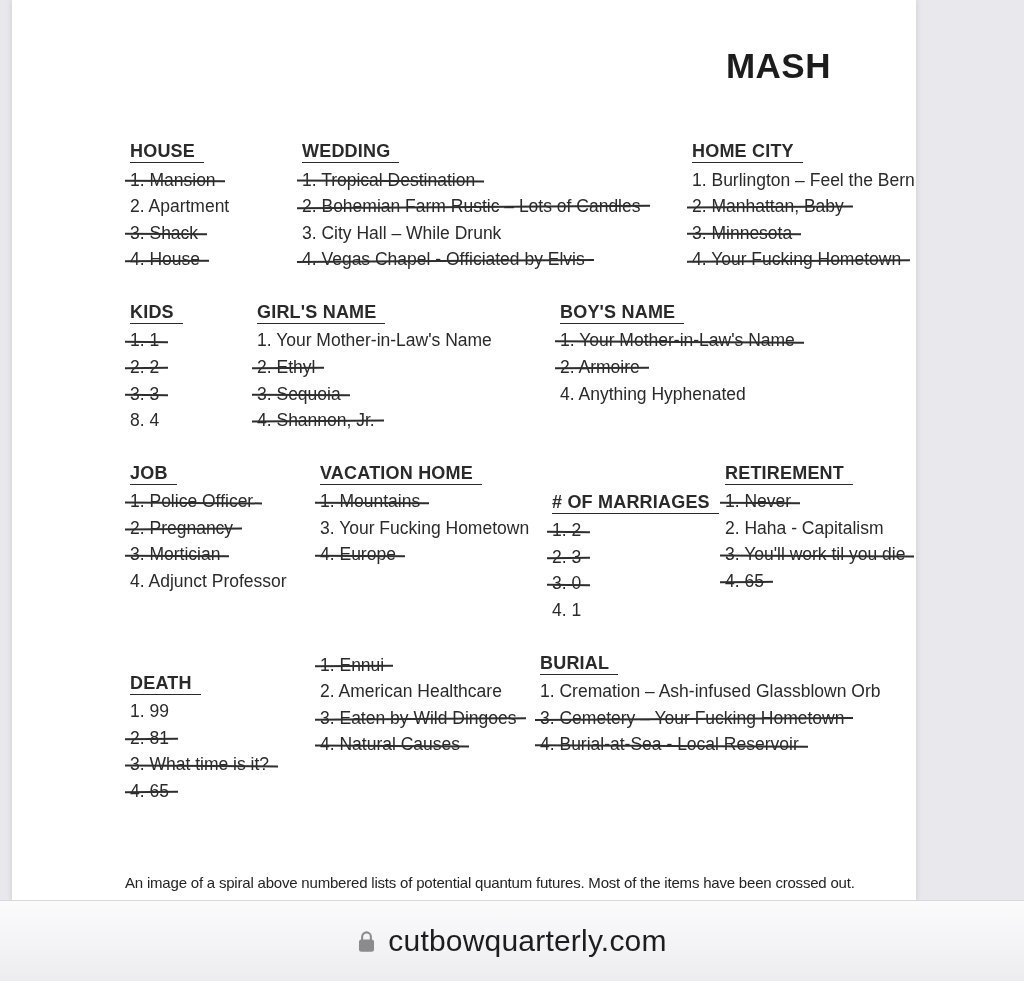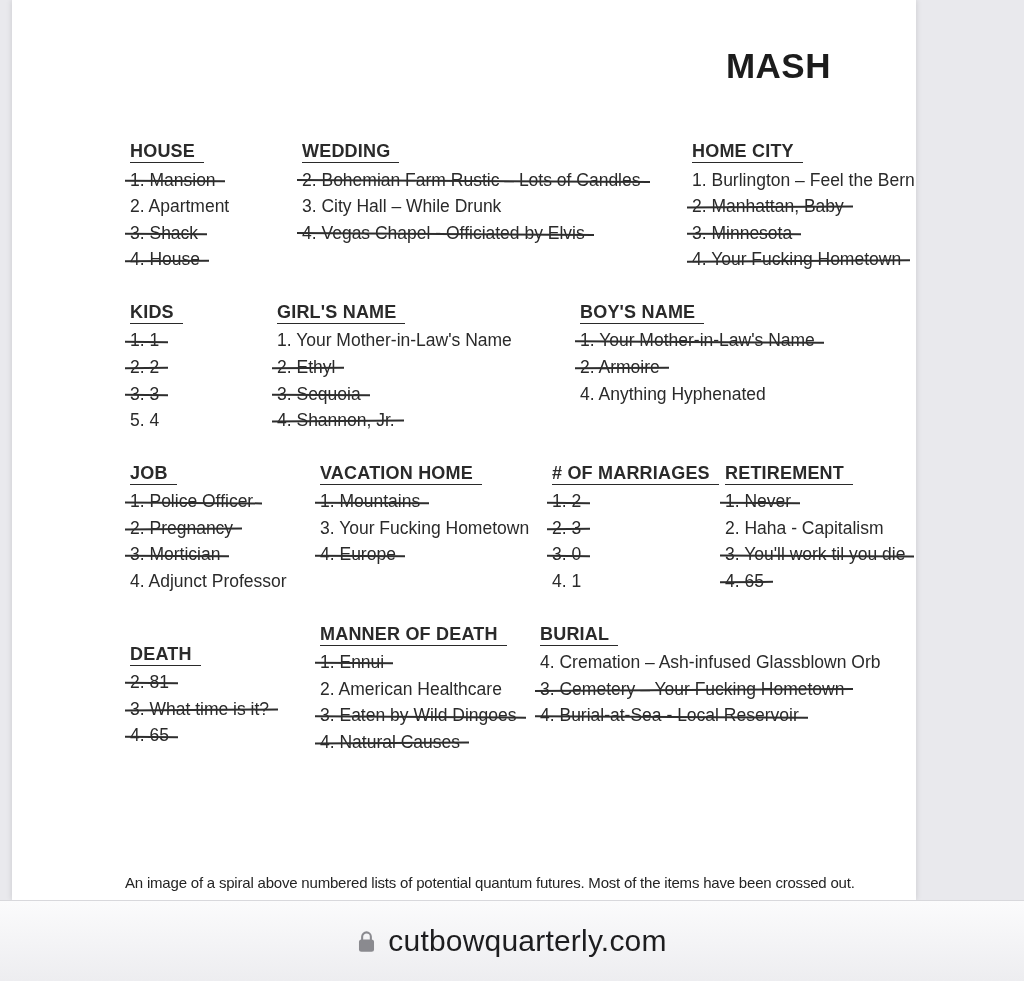--- a/index.html
+++ b/index.html
@@ -34,24 +34,24 @@
     display:flex;
     align-items:flex-start;
     margin-bottom:28px;
   }
   .section { flex:0 0 auto; }
   .section:last-child { flex:1 1 auto; }
   
   [data-name="section-house"]          { width:172px; }
   [data-name="section-wedding"]        { width:390px; }
   [data-name="section-kids"]           { width:127px; }
-  [data-name="section-girls-name"]     { width:303px;margin-left:20px; }
+  [data-name="section-girls-name"]     { width:303px; }
   [data-name="section-job"]            { width:190px; }
   [data-name="section-vacation-home"]  { width:232px; }
-  [data-name="section-marriages"]      { width:173px; }
+  [data-name="section-marriages"]      { width:173px;margin-top:29px; }
   [data-name="section-death"]          { width:190px;margin-top:20px; }
   [data-name="section-manner-of-death"]{ width:220px; }
   .sec-title {
     font-size:18px;
     font-weight:700;
     line-height:22px;
     height:26.5px;
     letter-spacing:0.2px;
   }
   .sec-title span {
@@ -112,39 +112,40 @@
       <div class="row" data-name="list-row">
         <div class="section" data-name="section-house">
           <h2 class="sec-title" data-name="section-title"><span>HOUSE</span></h2>
           <div class="item" data-name="list-item"><span class="item-text struck" data-name="list-item-text-crossed-out">1. Mansion</span></div>
           <div class="item" data-name="list-item"><span class="item-text" data-name="list-item-text">2. Apartment</span></div>
           <div class="item" data-name="list-item"><span class="item-text struck" data-name="list-item-text-crossed-out">3. Shack</span></div>
           <div class="item" data-name="list-item"><span class="item-text struck" data-name="list-item-text-crossed-out">4. House</span></div>
         </div>
         <div class="section" data-name="section-wedding">
           <h2 class="sec-title" data-name="section-title"><span>WEDDING</span></h2>
+          <div class="item" data-name="list-item"><span class="item-text struck" data-name="list-item-text-crossed-out">1. Tropical Destination</span></div>
           <div class="item" data-name="list-item"><span class="item-text struck" data-name="list-item-text-crossed-out">2. Bohemian Farm Rustic – Lots of Candles</span></div>
           <div class="item" data-name="list-item"><span class="item-text" data-name="list-item-text">3. City Hall – While Drunk</span></div>
           <div class="item" data-name="list-item"><span class="item-text struck" data-name="list-item-text-crossed-out">4. Vegas Chapel - Officiated by Elvis</span></div>
         </div>
         <div class="section" data-name="section-home-city">
           <h2 class="sec-title" data-name="section-title"><span>HOME CITY</span></h2>
           <div class="item" data-name="list-item"><span class="item-text" data-name="list-item-text">1. Burlington – Feel the Bern</span></div>
           <div class="item" data-name="list-item"><span class="item-text struck" data-name="list-item-text-crossed-out">2. Manhattan, Baby</span></div>
           <div class="item" data-name="list-item"><span class="item-text struck" data-name="list-item-text-crossed-out">3. Minnesota</span></div>
           <div class="item" data-name="list-item"><span class="item-text struck" data-name="list-item-text-crossed-out">4. Your Fucking Hometown</span></div>
         </div>
       </div>
       <div class="row" data-name="list-row">
         <div class="section" data-name="section-kids">
           <h2 class="sec-title" data-name="section-title"><span>KIDS</span></h2>
           <div class="item" data-name="list-item"><span class="item-text struck" data-name="list-item-text-crossed-out">1. 1</span></div>
           <div class="item" data-name="list-item"><span class="item-text struck" data-name="list-item-text-crossed-out">2. 2</span></div>
           <div class="item" data-name="list-item"><span class="item-text struck" data-name="list-item-text-crossed-out">3. 3</span></div>
-          <div class="item" data-name="list-item"><span class="item-text" data-name="list-item-text">5. 4</span></div>
+          <div class="item" data-name="list-item"><span class="item-text" data-name="list-item-text">8. 4</span></div>
         </div>
         <div class="section" data-name="section-girls-name">
           <h2 class="sec-title" data-name="section-title"><span>GIRL'S NAME</span></h2>
           <div class="item" data-name="list-item"><span class="item-text" data-name="list-item-text">1. Your Mother-in-Law's Name</span></div>
           <div class="item" data-name="list-item"><span class="item-text struck" data-name="list-item-text-crossed-out">2. Ethyl</span></div>
           <div class="item" data-name="list-item"><span class="item-text struck" data-name="list-item-text-crossed-out">3. Sequoia</span></div>
           <div class="item" data-name="list-item"><span class="item-text struck" data-name="list-item-text-crossed-out">4. Shannon, Jr.</span></div>
         </div>
         <div class="section" data-name="section-boys-name">
           <h2 class="sec-title" data-name="section-title"><span>BOY'S NAME</span></h2>
@@ -178,34 +179,34 @@
           <h2 class="sec-title" data-name="section-title"><span>RETIREMENT</span></h2>
           <div class="item" data-name="list-item"><span class="item-text struck" data-name="list-item-text-crossed-out">1. Never</span></div>
           <div class="item" data-name="list-item"><span class="item-text" data-name="list-item-text">2. Haha - Capitalism</span></div>
           <div class="item" data-name="list-item"><span class="item-text struck" data-name="list-item-text-crossed-out">3. You'll work til you die</span></div>
           <div class="item" data-name="list-item"><span class="item-text struck" data-name="list-item-text-crossed-out">4. 65</span></div>
         </div>
       </div>
       <div class="row" data-name="list-row">
         <div class="section" data-name="section-death">
           <h2 class="sec-title" data-name="section-title"><span>DEATH</span></h2>
+          <div class="item" data-name="list-item"><span class="item-text" data-name="list-item-text">1. 99</span></div>
           <div class="item" data-name="list-item"><span class="item-text struck" data-name="list-item-text-crossed-out">2. 81</span></div>
           <div class="item" data-name="list-item"><span class="item-text struck" data-name="list-item-text-crossed-out">3. What time is it?</span></div>
           <div class="item" data-name="list-item"><span class="item-text struck" data-name="list-item-text-crossed-out">4. 65</span></div>
         </div>
         <div class="section" data-name="section-manner-of-death">
-          <h2 class="sec-title" data-name="section-title"><span>MANNER OF DEATH</span></h2>
           <div class="item" data-name="list-item"><span class="item-text struck" data-name="list-item-text-crossed-out">1. Ennui</span></div>
           <div class="item" data-name="list-item"><span class="item-text" data-name="list-item-text">2. American Healthcare</span></div>
           <div class="item" data-name="list-item"><span class="item-text struck" data-name="list-item-text-crossed-out">3. Eaten by Wild Dingoes</span></div>
           <div class="item" data-name="list-item"><span class="item-text struck" data-name="list-item-text-crossed-out">4. Natural Causes</span></div>
         </div>
         <div class="section" data-name="section-burial">
           <h2 class="sec-title" data-name="section-title"><span>BURIAL</span></h2>
-          <div class="item" data-name="list-item"><span class="item-text" data-name="list-item-text">4. Cremation – Ash-infused Glassblown Orb</span></div>
+          <div class="item" data-name="list-item"><span class="item-text" data-name="list-item-text">1. Cremation – Ash-infused Glassblown Orb</span></div>
           <div class="item" data-name="list-item"><span class="item-text struck" data-name="list-item-text-crossed-out">3. Cemetery – Your Fucking Hometown</span></div>
           <div class="item" data-name="list-item"><span class="item-text struck" data-name="list-item-text-crossed-out">4. Burial-at-Sea - Local Reservoir</span></div>
         </div>
       </div>
     </div>
   <p class="caption" data-name="image-alt-caption">An image of a spiral above numbered lists of potential quantum futures. Most of the items have been crossed out.</p>
 </div>
 
 <div class="urlbar" data-name="browser-url-bar">
   <span data-name="lock-icon">

